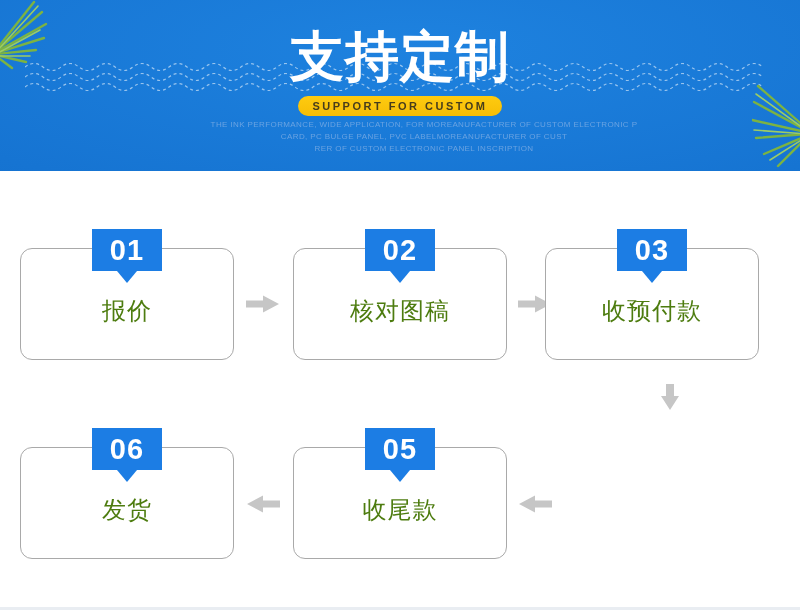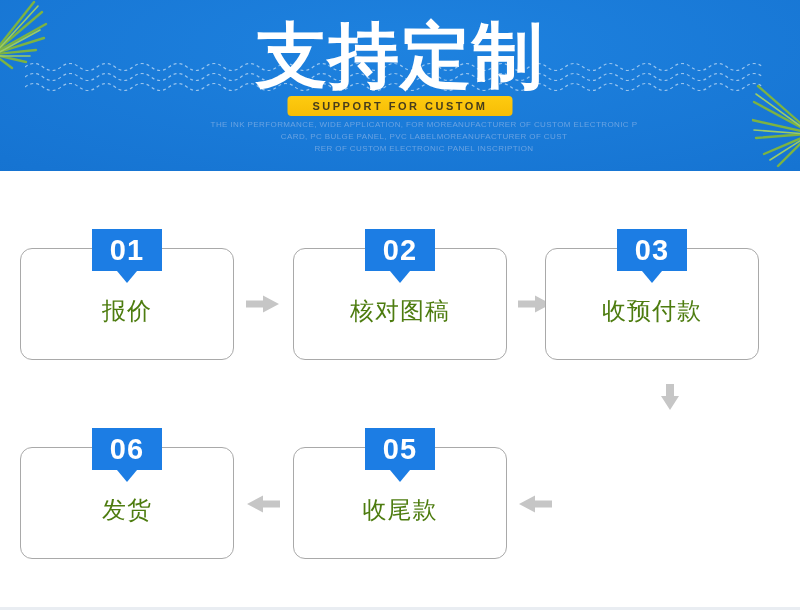--- a/index.html
+++ b/index.html
@@ -22,37 +22,37 @@
     width: 800px; height: 171px;
     background: radial-gradient(130% 170% at 52% 28%, #1e82df 0%, #1674d2 55%, #0f68c6 100%);
     overflow: hidden;
   }
   .banner-title {
     position: absolute;
     left: 0; top: 24px;
     width: 100%;
     text-align: center;
     color: #ffffff;
-    font-size: 71px;
+    font-size: 54px;
     font-weight: 900;
     letter-spacing: 1px;
     line-height: 64px;
   }
   .waves {
     position: absolute;
     left: 25px; top: 61px;
     width: 750px; height: 34px;
   }
   .ribbon {
     position: absolute;
     left: 50%; top: 96px;
     transform: translateX(-50%);
-    width: 225px; height: 20px;
+    width: 204px; height: 20px;
     background: linear-gradient(180deg, #fecb10, #f7bd05);
-    border-radius: 4px;
+    border-radius: 10px;
     color: #473d1c;
     font-size: 11px;
     font-weight: bold;
     letter-spacing: 2.5px;
     text-align: center;
     line-height: 20px;
     white-space: nowrap;
   }
   .banner-desc {
     position: absolute;

